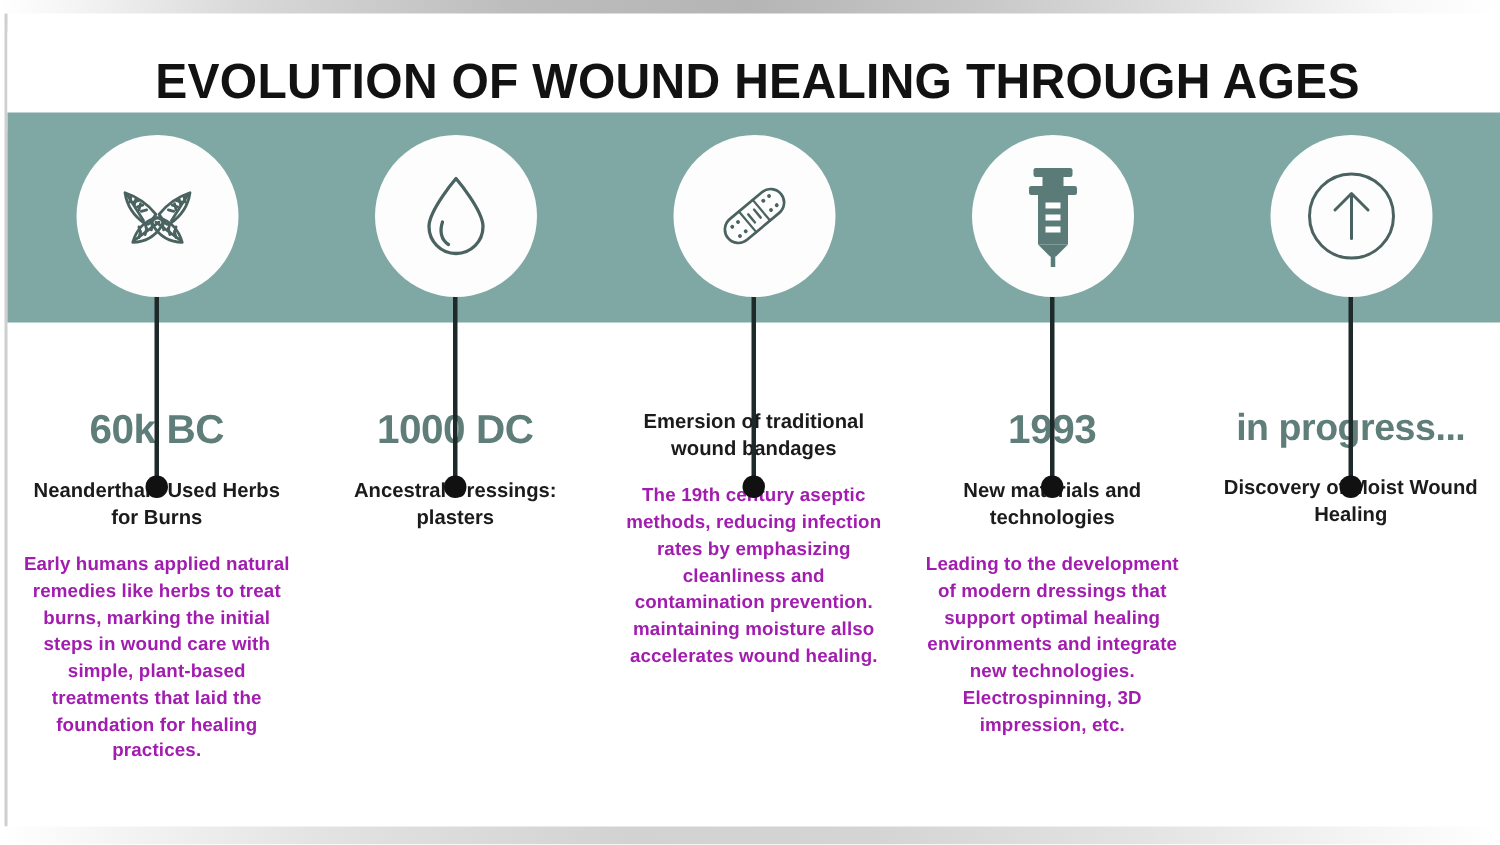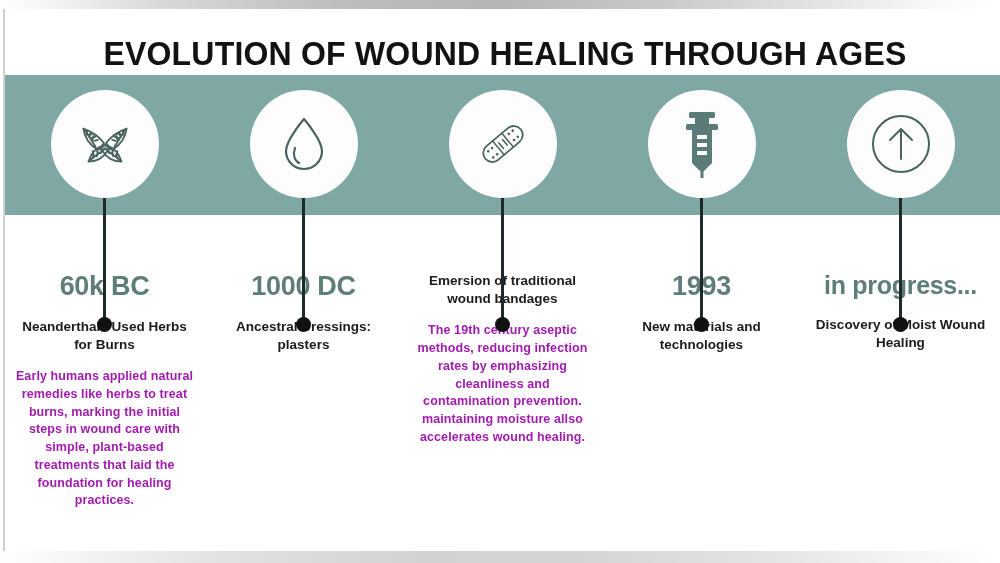--- a/index.html
+++ b/index.html
@@ -287,20 +287,21 @@
     </div>
 
     <div class="content-col">
       <div class="headline">Emersion of traditional wound bandages</div>
       <div class="body-text">The 19th century aseptic methods, reducing infection rates by emphasizing cleanliness and contamination prevention. maintaining moisture allso accelerates wound healing.</div>
     </div>
 
     <div class="content-col">
       <div class="era">1993</div>
       <div class="headline">New materials and technologies</div>
+      <div class="body-text">Leading to the development of modern dressings that support optimal healing environments and integrate new technologies. Electrospinning, 3D impression, etc.</div>
     </div>
 
     <div class="content-col">
       <div class="era small">in progress...</div>
       <div class="headline">Discovery of Moist Wound Healing</div>
     </div>
 
   </div>
 
   <div class="bottom-strip"></div>

